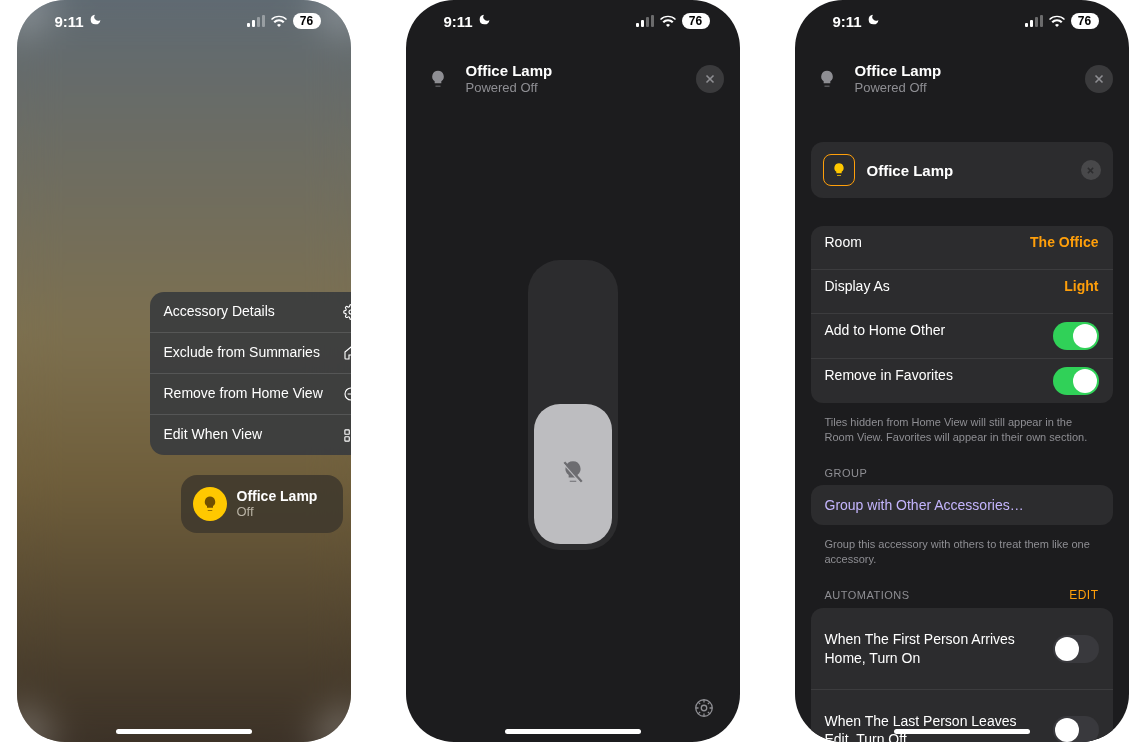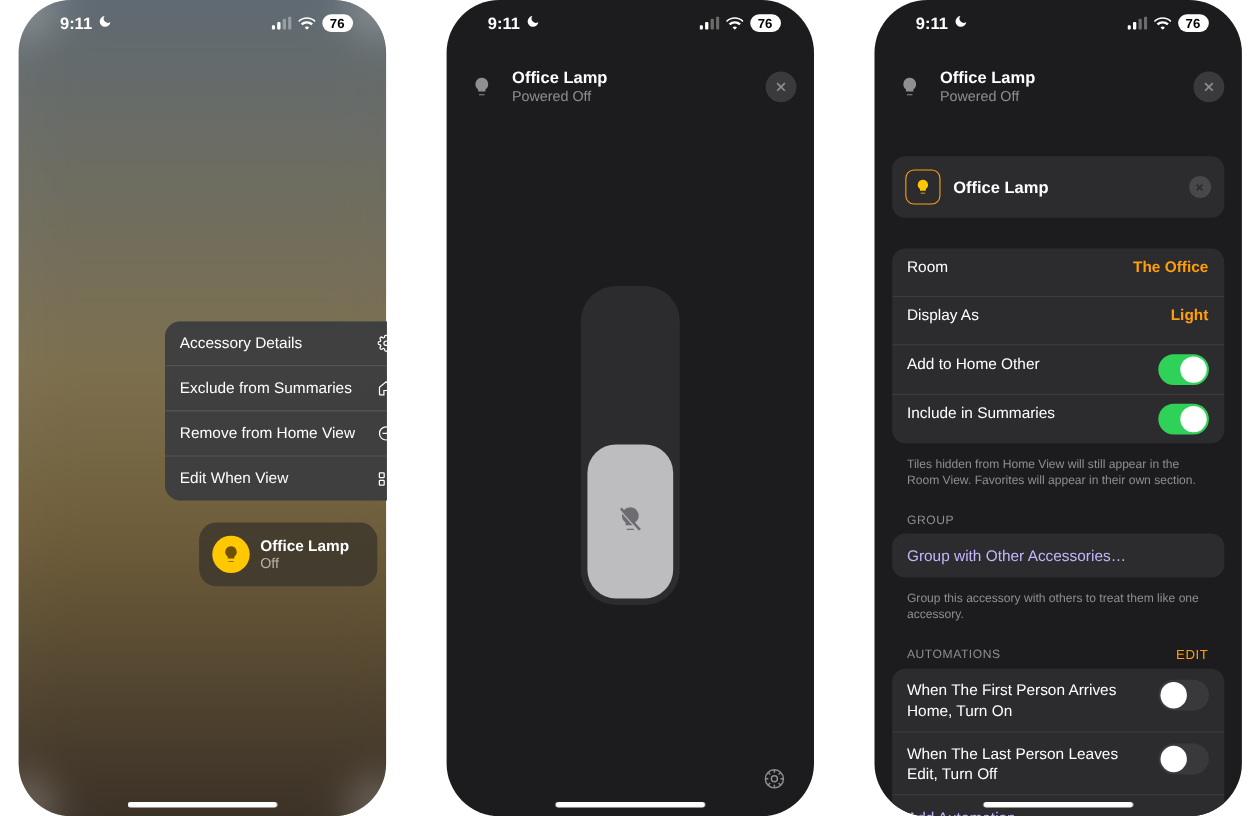--- a/index.html
+++ b/index.html
@@ -65,21 +65,21 @@
   .switch.off { background: #39393d; }
   .switch.off .knob { left: 2px; }
 
   .footnote { color: #8e8e93; font-size: 11px; line-height: 1.35; padding: 6px 14px 14px; }
   .section-label { color: #8e8e93; font-size: 11px; letter-spacing: 0.5px; padding: 8px 14px 6px; display:flex; justify-content:space-between; align-items:center;}
   .section-label .edit { color: #ff9f0a; font-size: 12px; cursor:pointer; }
 
   .link-orange { color: #c4b5fd; font-size: 14px; padding: 12px 14px; cursor:pointer; }
   .group-card .link-orange { border-bottom: 0.5px solid rgba(255,255,255,0.08); }
   .group-card .link-orange:last-child{ border-bottom:none;}
-  .row-multi { display:flex; gap:10px; padding:10px 14px; border-bottom:0.5px solid rgba(255,255,255,0.08); }
+  .row-multi { display:flex; align-items:center; gap:10px; padding:22px 14px; border-bottom:0.5px solid rgba(255,255,255,0.08); }
   .row-multi:last-child{border-bottom:none;}
   .row-multi .text { flex:1; color:#fff; font-size:14px; line-height:1.3; }
 </style>
 </head>
 <body>
 
 <div class="phone phone1">
   <div class="blur-overlay"></div>
 
   <div class="status-bar">
@@ -312,21 +312,21 @@
         <span>Display As</span>
         <span class="val">Light</span>
       </div>
       <div class="row">
         <span>Add to Home Other</span>
         <div class="switch on">
             <div class="knob"></div>
           </div>
       </div>
       <div class="row">
-        <span>Include in Summaries</span>
+        <span>Remove in Favorites</span>
         <div class="switch on">
             <div class="knob"></div>
           </div>
       </div>
     </div>
     <div class="footnote">Tiles hidden from Home View will still appear in the Room View. Favorites will appear in their own section.</div>
 
     <div class="section-label">
       <span>GROUP</span>
     </div>

